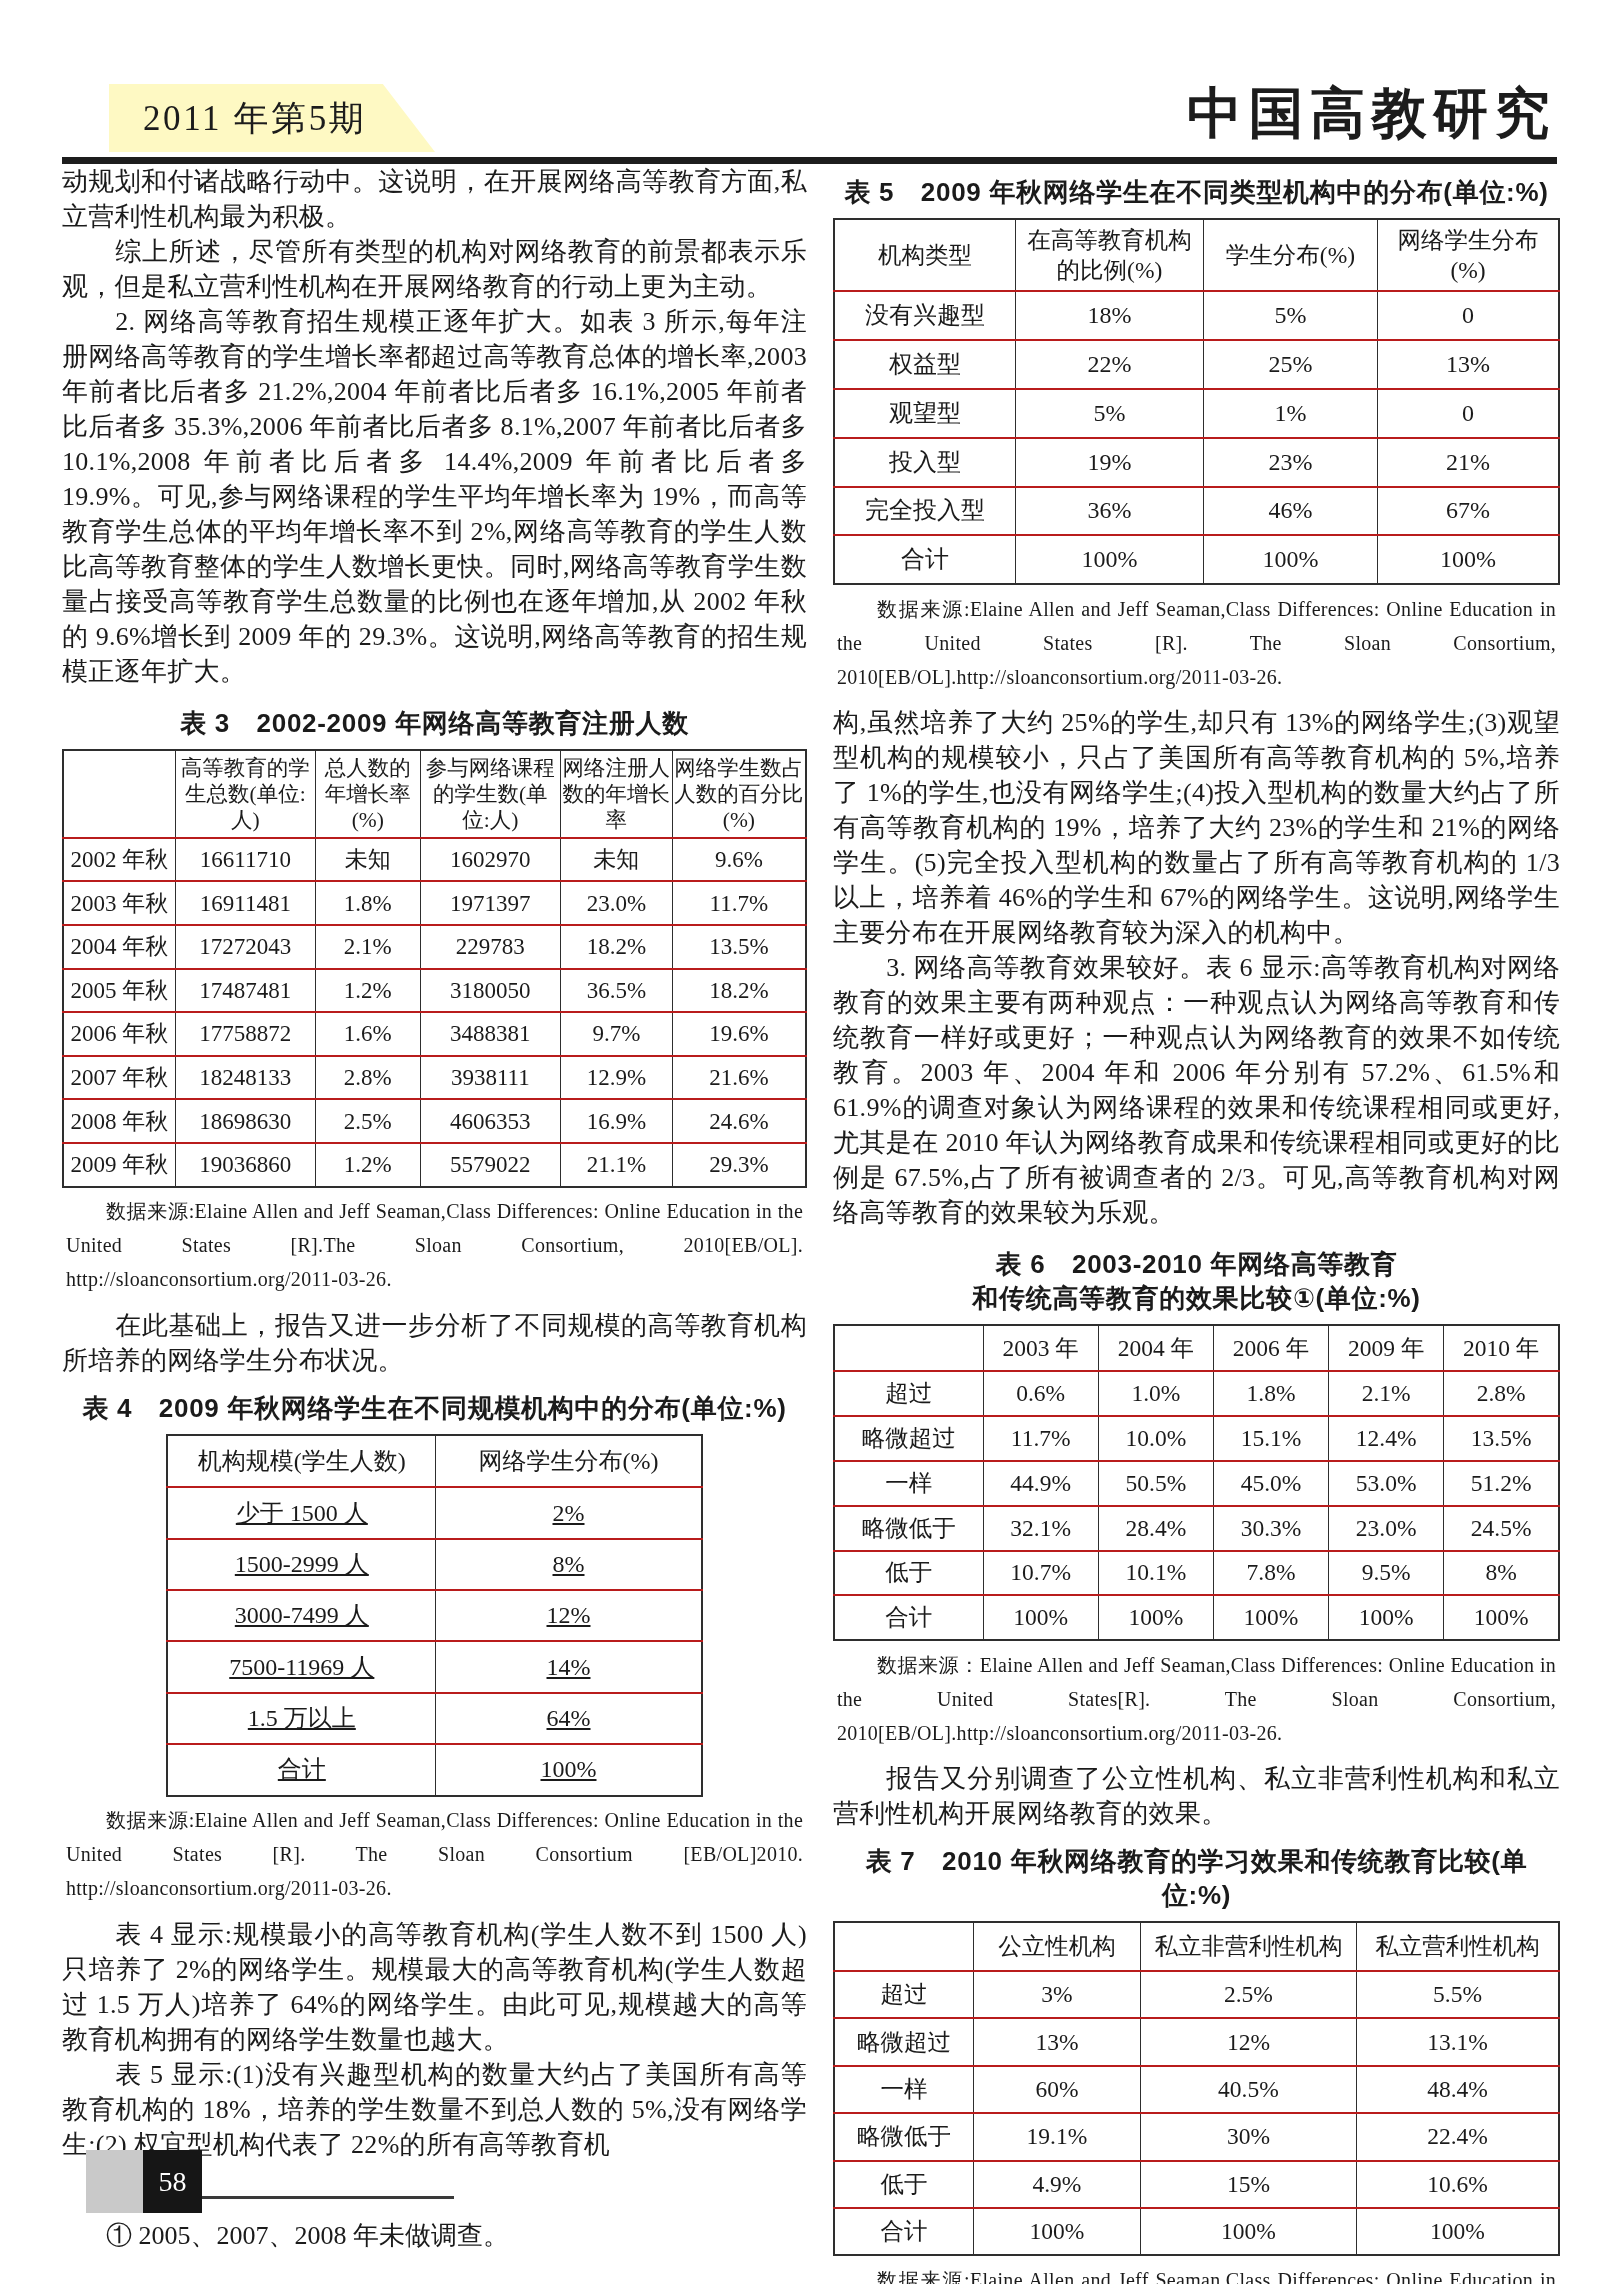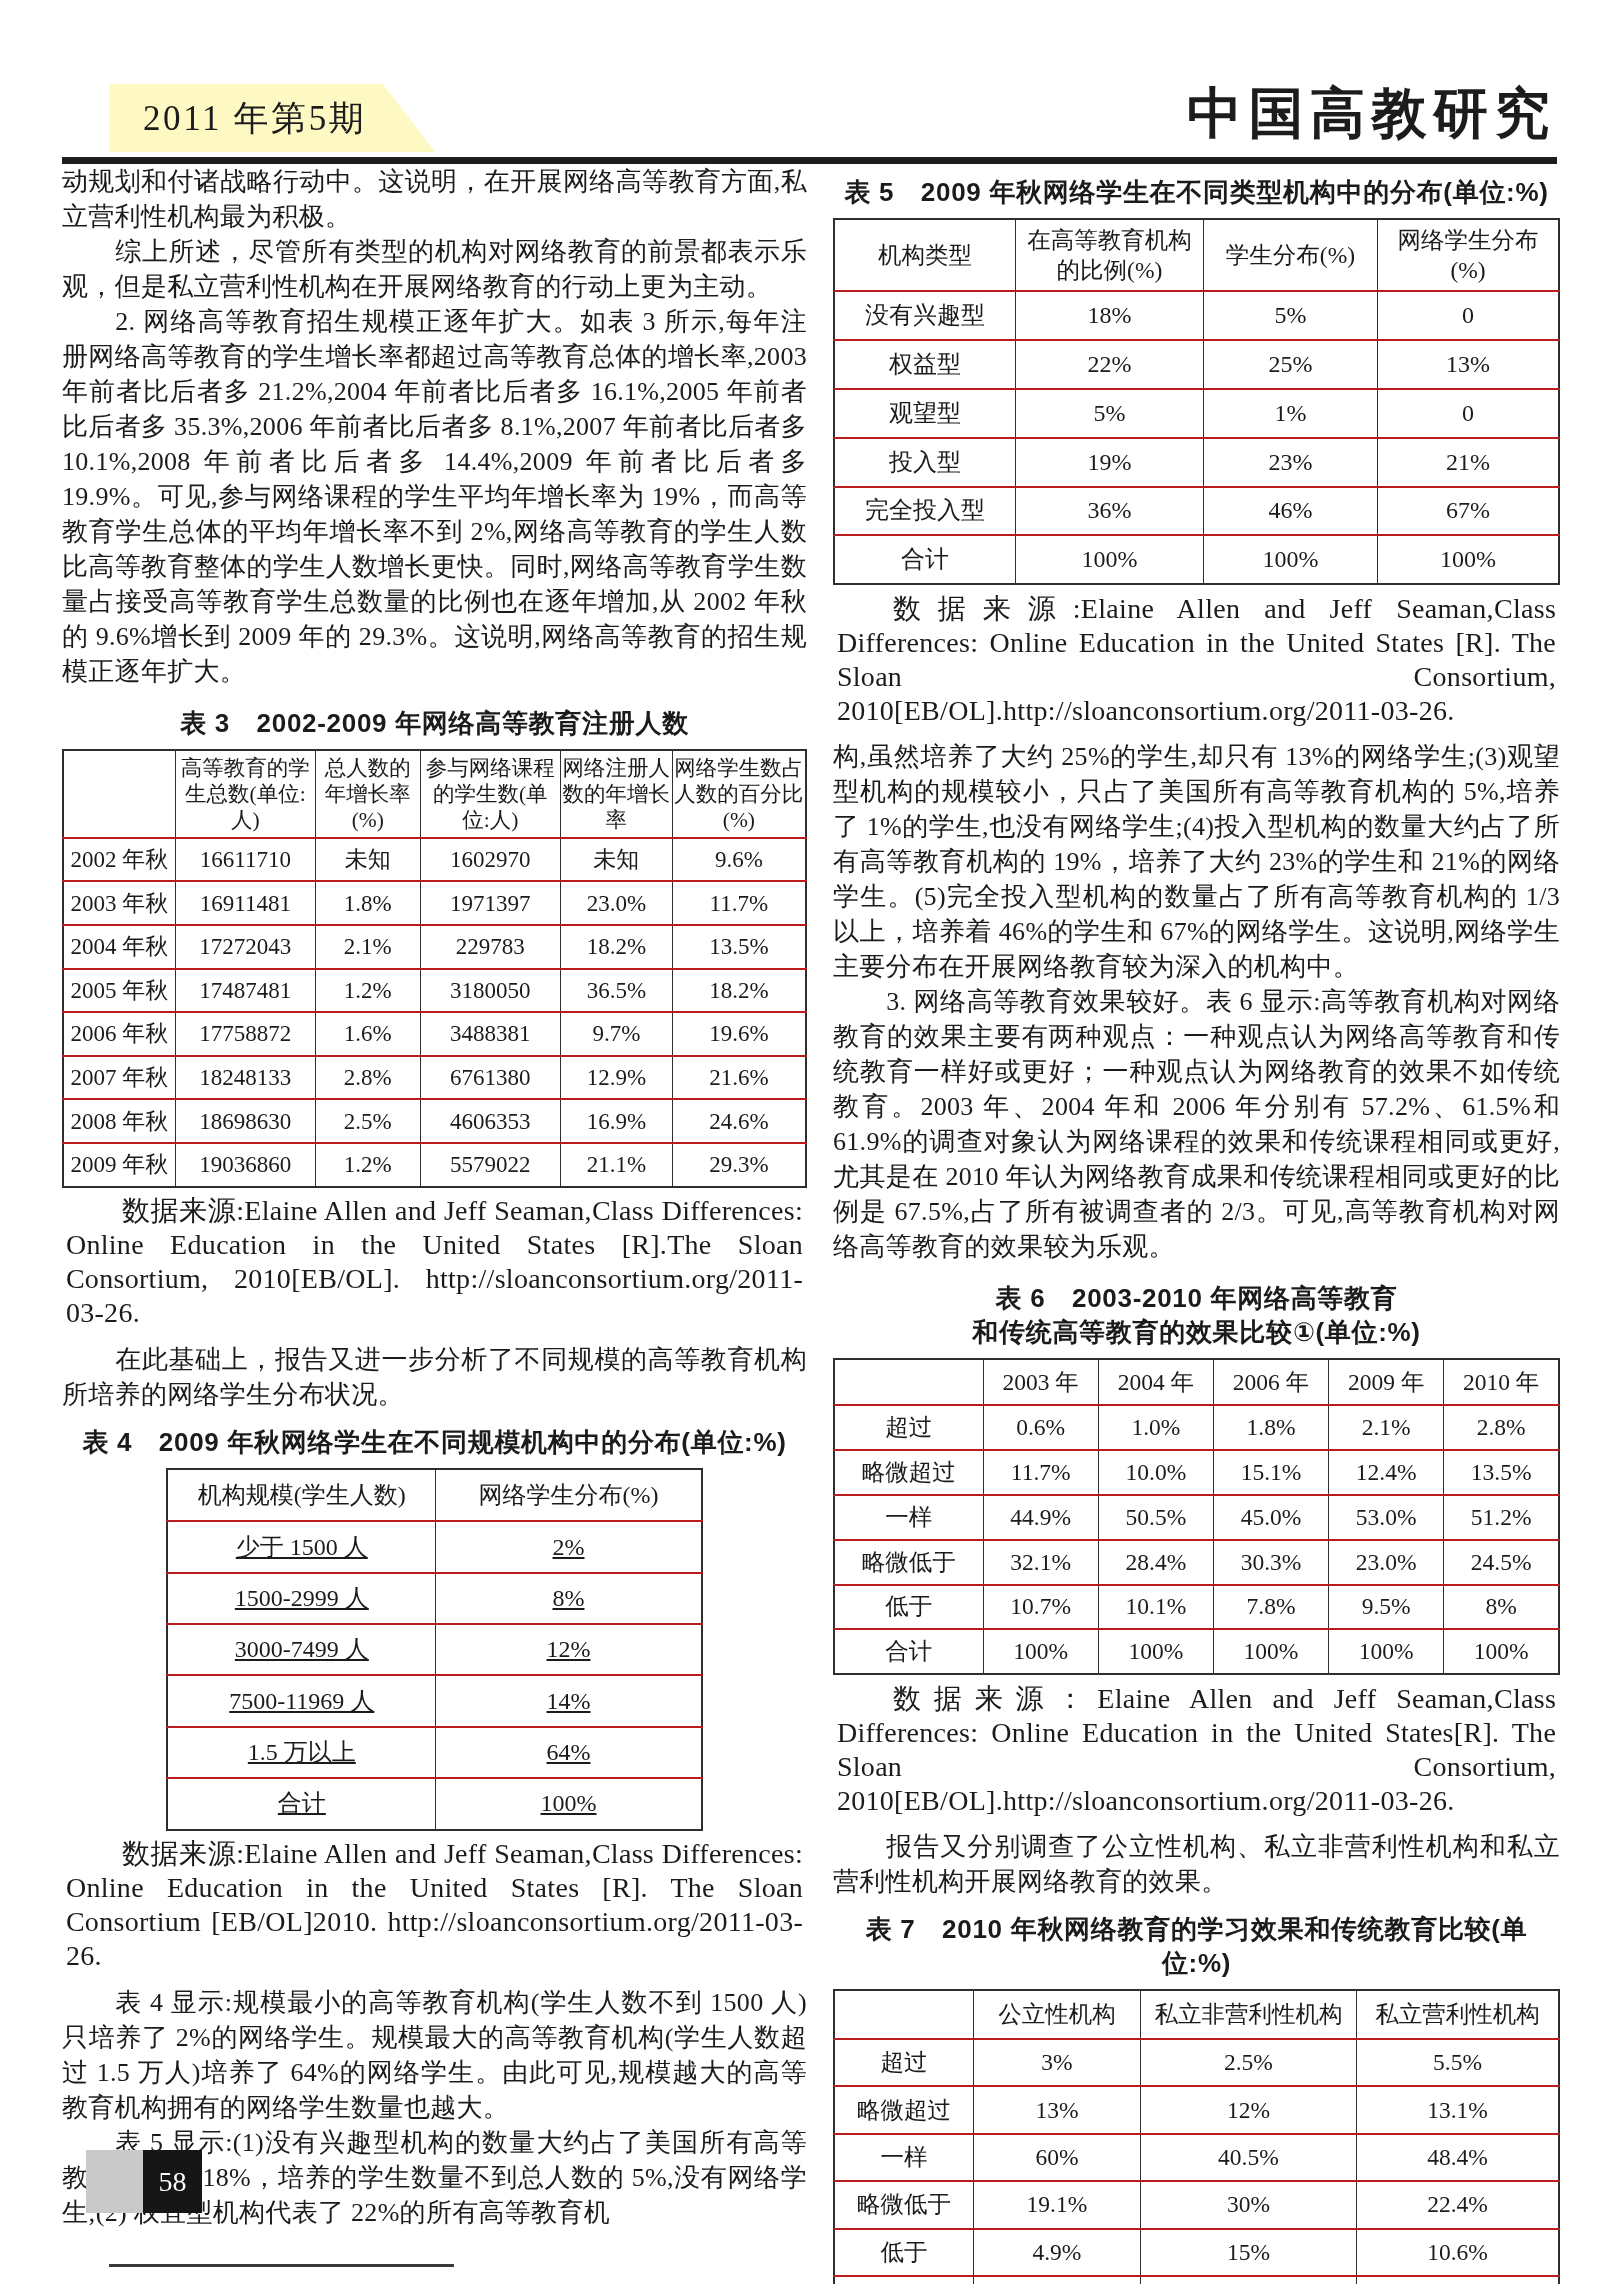--- a/index.html
+++ b/index.html
@@ -69,21 +69,21 @@
   .t6 th:nth-child(1),.t6 td:nth-child(1){width:20%;}
   
   .t7 th{ font-size:23.5px; padding:5.9px 2.6px; }
   .t7 td{ font-size:23.5px; padding:5.2px 2.6px; }
   .t7 th:nth-child(1),.t7 td:nth-child(1){width:19%;}
   .t7 th:nth-child(2),.t7 td:nth-child(2){width:23%;}
   .t7 th:nth-child(3),.t7 td:nth-child(3){width:30%;}
   .t7 th:nth-child(4),.t7 td:nth-child(4){width:28%;}
   
   .source{
-    font-size:28px; line-height:34px; text-align:justify; text-indent:2em;
+    font-size:20px; line-height:34px; text-align:justify; text-indent:2em;
     margin:2.6px 3.9px 11.7px 3.9px; letter-spacing:0.3px;
   }
   
   .footnote-rule{ width:345px; height:0; border-top:3.3px solid #3a3a3a; margin:34px 0 19.5px 47px; }
   .footnote{ font-size:26px; margin-left:44px; text-indent:0; }
   .page-badge{ position:absolute; left:86px; top:2150px; display:flex; }
   .badge-gray{ width:57px; height:63px; background:#c9c9c9; }
   .badge-black{
     width:59px; height:63px; background:#161616; color:#ffffff;
     display:flex; align-items:center; justify-content:center; font-size:28px;
@@ -156,21 +156,21 @@
             <td>17758872</td>
             <td>1.6%</td>
             <td>3488381</td>
             <td>9.7%</td>
             <td>19.6%</td>
           </tr>
           <tr>
             <td>2007 年秋</td>
             <td>18248133</td>
             <td>2.8%</td>
-            <td>6761380</td>
+            <td>3938111</td>
             <td>12.9%</td>
             <td>21.6%</td>
           </tr>
           <tr>
             <td>2008 年秋</td>
             <td>18698630</td>
             <td>2.5%</td>
             <td>4606353</td>
             <td>16.9%</td>
             <td>24.6%</td>

